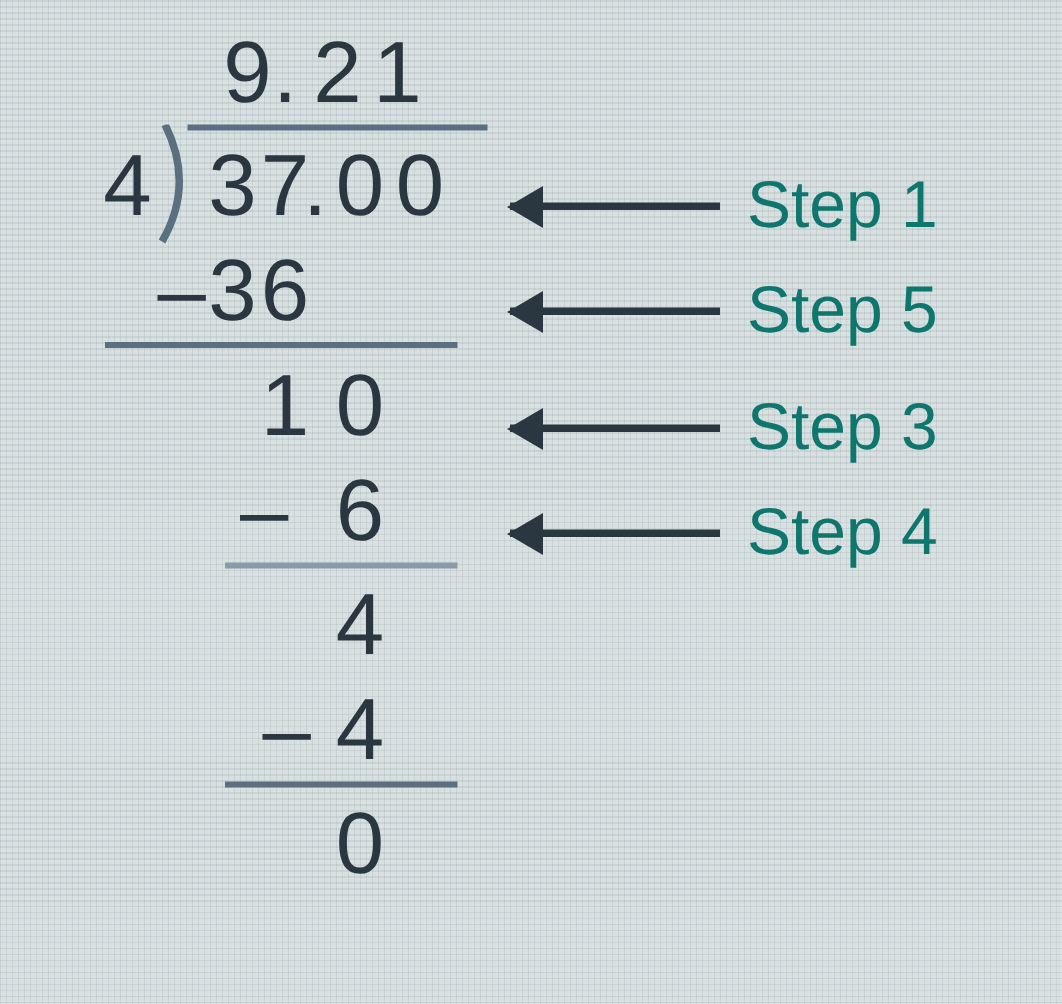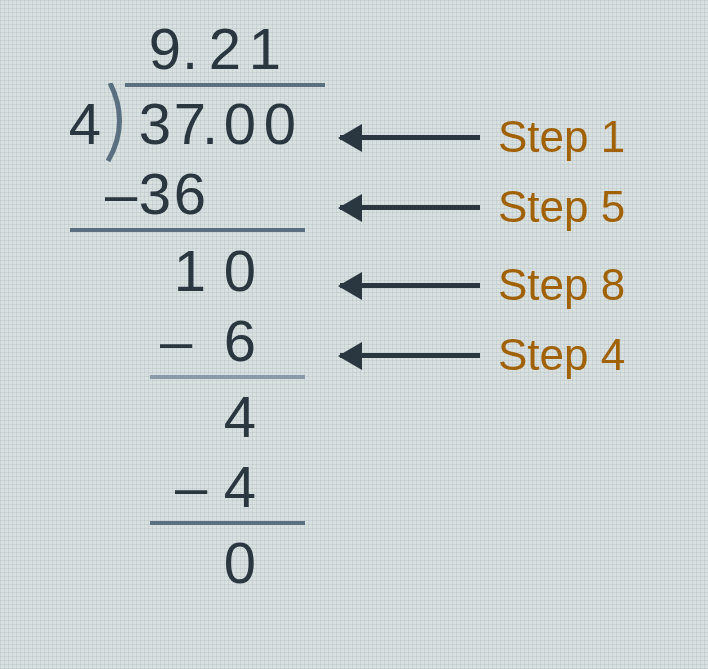--- a/index.html
+++ b/index.html
@@ -61,21 +61,21 @@
       left: -2px;
       top: -11px;
       width: 0;
       height: 0;
       border-right: 24px solid #2a3640;
       border-top: 14px solid transparent;
       border-bottom: 14px solid transparent;
     }
     .step-label {
       font-size: 44px;
-      color: #a16207;
+      color: #0f766e;
       font-weight: 400;
       white-space: nowrap;
     }
   </style>
 </head>
 <body>
 
 <div class="math-area">
 
   <div class="digit" style="left:75px; top:0px;">9</div>
@@ -127,19 +127,19 @@
   <div class="step-label">Step 1</div>
 </div>
 
 <div class="arrow-group" style="left:340px; top:182px;">
   <div class="arrow"></div>
   <div class="step-label">Step 5</div>
 </div>
 
 <div class="arrow-group" style="left:340px; top:260px;">
   <div class="arrow"></div>
-  <div class="step-label">Step 8</div>
+  <div class="step-label">Step 3</div>
 </div>
 
 <div class="arrow-group" style="left:340px; top:330px;justify-content:center;">
   <div class="arrow"></div>
   <div class="step-label">Step 4</div>
 </div>
 
 </body></html>

